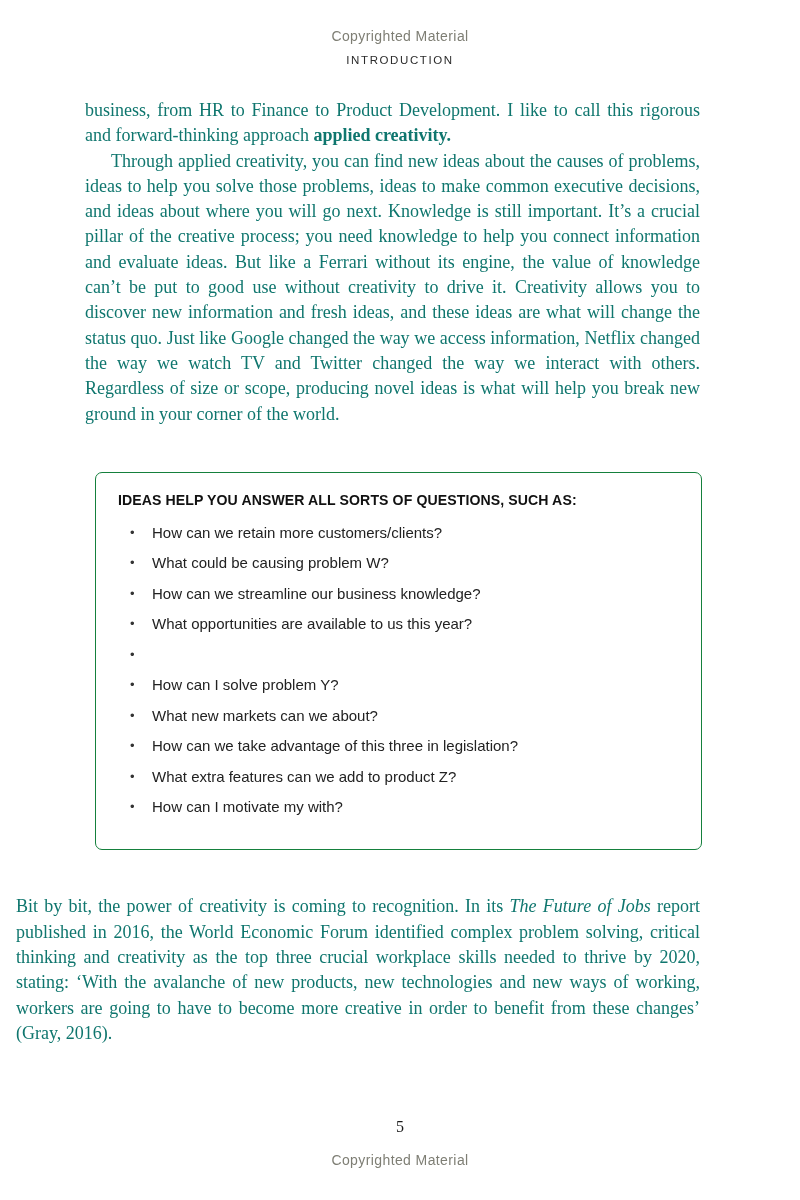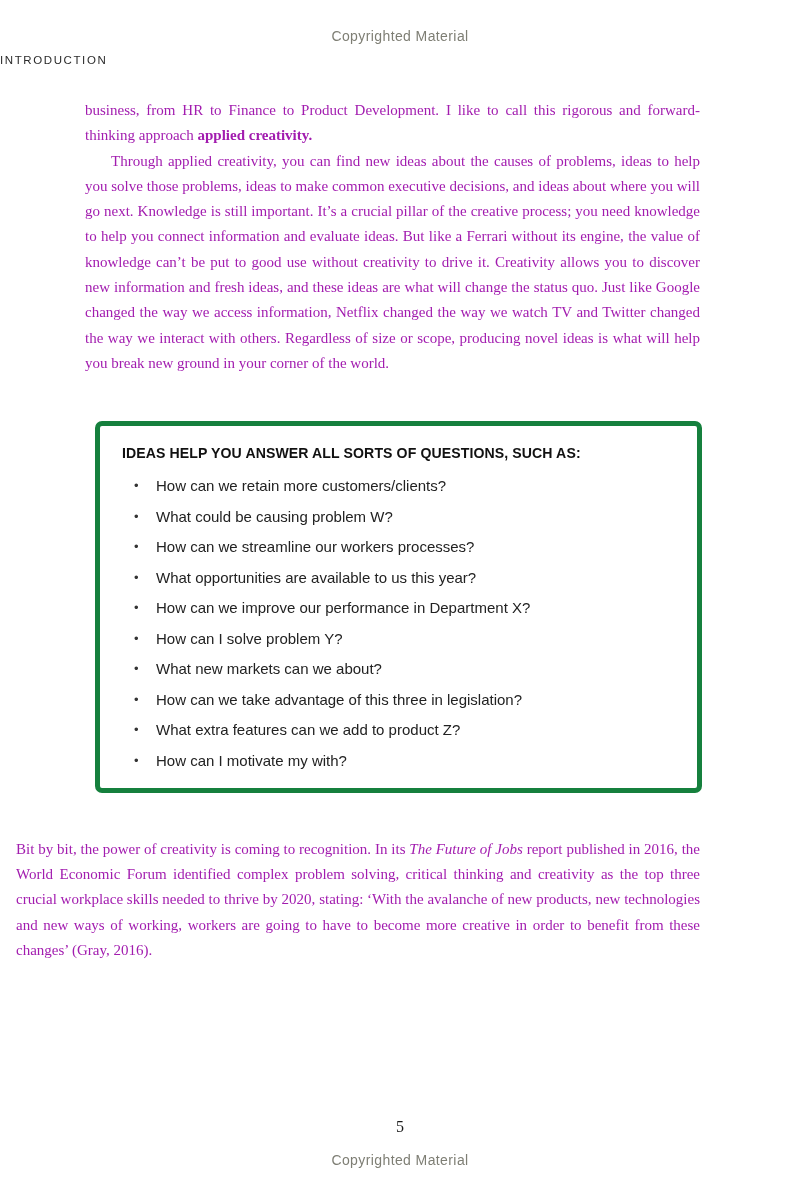--- a/index.html
+++ b/index.html
@@ -18,44 +18,45 @@
   }
   .copyright-notice {
     text-align: center;
     font-family: "Liberation Sans", sans-serif;
     font-size: 14px;
     color: #7e7e74;
     letter-spacing: 0.4px;
   }
   .copyright-top { padding-top: 28px; }
   .section-title {
+    text-align: center;
     font-family: "Liberation Sans", sans-serif;
     font-size: 11.5px;
     color: #2b2b2b;
     letter-spacing: 1.6px;
     margin-top: 10px;
   }
   .text-block {
     margin: 0 100px 0 85px; 
   }
   .body-block { margin-top: 32px; }
   .para {
-    font-size: 15px;
+    font-size: 18px;
     line-height: 25.3px;
     text-align: justify;
-    color: #a21caf;
+    color: #0f766e;
   }
   .para.indent { text-indent: 26px; }
   .para .bold { font-weight: bold; }
   .para .italic { font-style: italic; }
   .callout-box {
     margin: 45px 98px 0 95px;
-    border: 5px solid #15803d;
+    border: 1px solid #15803d;
     border-radius: 7px;
-    padding: 18px 22px 17px 22px;
+    padding: 18px 22px 32px 22px;
     background: #ffffff;
   }
   .callout-heading {
     font-family: "Liberation Sans", sans-serif;
     font-weight: bold;
     font-size: 15px;
     letter-spacing: 0.1px;
     color: #111111;
     transform: scaleX(0.94);
     transform-origin: left center;
@@ -119,29 +120,28 @@
         <li>
           <span class="bullet-dot">•</span>
           <span>How can we retain more customers/clients?</span>
         </li>
         <li>
           <span class="bullet-dot">•</span>
           <span>What could be causing problem W?</span>
         </li>
         <li>
           <span class="bullet-dot">•</span>
-          <span>How can we streamline our workers processes?</span>
+          <span>How can we streamline our business knowledge?</span>
         </li>
         <li>
           <span class="bullet-dot">•</span>
           <span>What opportunities are available to us this year?</span>
         </li>
         <li>
           <span class="bullet-dot">•</span>
-          <span>How can we improve our performance in Department X?</span>
         </li>
         <li>
           <span class="bullet-dot">•</span>
           <span>How can I solve problem Y?</span>
         </li>
         <li>
           <span class="bullet-dot">•</span>
           <span>What new markets can we about?</span>
         </li>
         <li>

